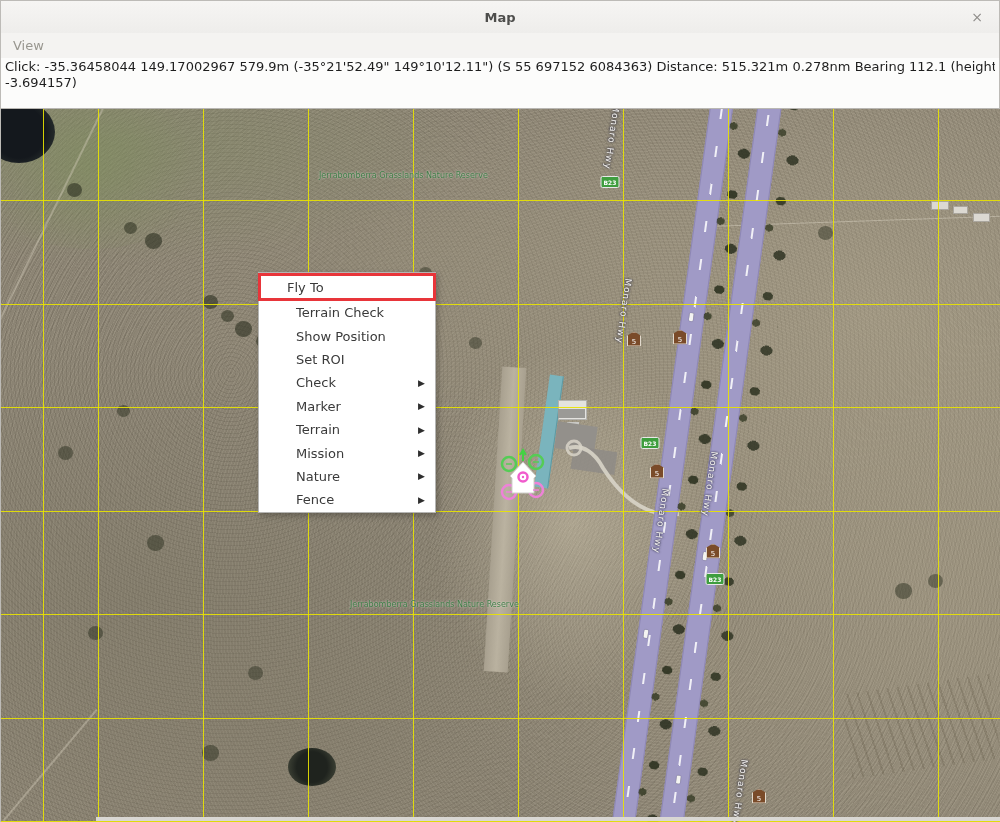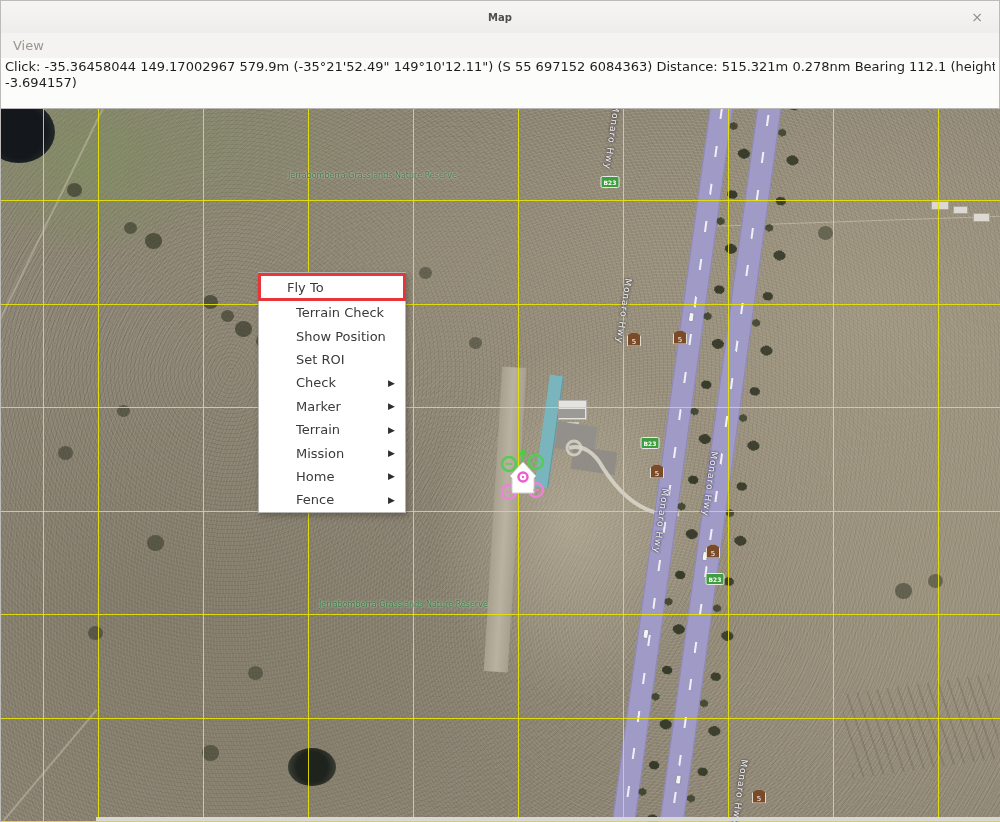--- a/index.html
+++ b/index.html
@@ -5,21 +5,21 @@
   html,body{margin:0;padding:0;}
   body{width:1000px;height:822px;overflow:hidden;background:#e8e6e3;
        font-family:"DejaVu Sans","Liberation Sans",sans-serif;}
   .window{position:absolute;left:0;top:0;width:1000px;height:822px;
           border:1px solid #bdbbb7;box-sizing:border-box;background:#f2f1ef;}
 
   
   .titlebar{position:absolute;left:0;top:0;width:100%;height:32px;
             background:linear-gradient(#f6f5f3,#eeedeb);
             border-bottom:1px solid #d6d4d0;display:flex;align-items:center;justify-content:center;}
-  .titlebar .title{font-size:10px;font-weight:bold;color:#4e4e4c;}
+  .titlebar .title{font-size:13px;font-weight:bold;color:#4e4e4c;}
   .close-btn{position:absolute;right:14px;top:8px;width:16px;height:16px;line-height:16px;
              text-align:center;font-size:14px;color:#8f8d8a;cursor:default;}
   .menubar{position:absolute;left:0;top:32px;width:100%;height:25px;background:#f4f3f1;
            border-bottom:5px solid #be185d;display:flex;align-items:center;}
   .menubar .menu-item{font-size:13px;color:#98968f;padding:0 12px;}
   .statusbar{position:absolute;left:0;top:57px;width:100%;height:51px;background:#fcfcfb;
              border-bottom:1px solid #b9b7b3;box-sizing:border-box;padding:1px 4px;}
   .status-line{font-size:13px;color:#1e1e1e;line-height:16.4px;white-space:nowrap;overflow:hidden;}
 
   
@@ -96,38 +96,38 @@
 
   
   .grid{left:0;top:0;width:100%;height:100%;pointer-events:none;
     background-image:
       repeating-linear-gradient(to right, rgba(233,228,0,.9) 0 1px, transparent 1px 105px),
       repeating-linear-gradient(to bottom, rgba(233,228,0,.9) 0 1px, transparent 1px 103.5px);
     background-position:97px 0, 0 91px;}
 
   
   .reserve-label{font-size:8px;color:#3e7c45;white-space:nowrap;
-                 text-shadow:0 0 2px rgba(255,255,255,.75);}
+                 text-shadow:0 0 2px rgba(255,255,255,.75);margin-left:31px;}
   .hwy-label{font-size:9px;color:#f6f4f0;white-space:nowrap;letter-spacing:1px;
              text-shadow:0 1px 2px rgba(50,50,70,.9), 0 -1px 2px rgba(50,50,70,.9);
              transform:translate(-50%,-50%) rotate(98deg);}
   .shield-b{width:17px;height:10px;border-radius:2px;background:#3f9e3f;border:1px solid #e8e8e8;
             color:#fff;font-size:6px;font-weight:bold;display:flex;align-items:center;justify-content:center;
             transform:translate(-50%,-50%);}
   .shield-t{width:12px;height:13px;background:#7a4b29;border:1px solid #e2dacd;
             clip-path:polygon(50% 0,100% 28%,100% 100%,0 100%,0 28%);
             color:#fff;font-size:7px;display:flex;align-items:flex-end;justify-content:center;
             transform:translate(-50%,-50%);}
 
   .drone{left:498px;top:338px;width:48px;height:58px;}
 
   .bottom-edge{position:absolute;left:95px;bottom:0;width:905px;height:4px;background:#d9d7d3;}
 
   
-  .ctxmenu{position:absolute;left:257px;top:271px;width:148px;background:#fff;
+  .ctxmenu{position:absolute;left:257px;top:271px;width:178px;background:#fff;
            border:1px solid #b5b5b3;box-sizing:border-box;box-shadow:2px 3px 6px rgba(0,0,0,.25);
            z-index:50;padding:0;}
   .cm-item{box-sizing:border-box;height:23.4px;display:flex;align-items:center;
            padding:0 10px 0 29px;font-size:13px;color:#3a3a3a;background:#fff;white-space:nowrap;margin-left:8px;}
   .cm-item.hl{height:28px;border:3px solid #e8353a;padding-left:26px;margin:0 -1px;}
   .cm-arrow{margin-left:auto;font-size:9px;color:#2e2e2e;}
 </style>
 </head>
 <body>
 
@@ -248,21 +248,21 @@
       </div>
     <div class="cm-item">
         <span>Terrain</span>
         <span class="cm-arrow">▶</span>
       </div>
     <div class="cm-item">
         <span>Mission</span>
         <span class="cm-arrow">▶</span>
       </div>
     <div class="cm-item">
-        <span>Home</span>
+        <span>Nature</span>
         <span class="cm-arrow">▶</span>
       </div>
     <div class="cm-item">
         <span>Fence</span>
         <span class="cm-arrow">▶</span>
       </div>
   </div>
 
   <div class="bottom-edge"></div>
 </div>

